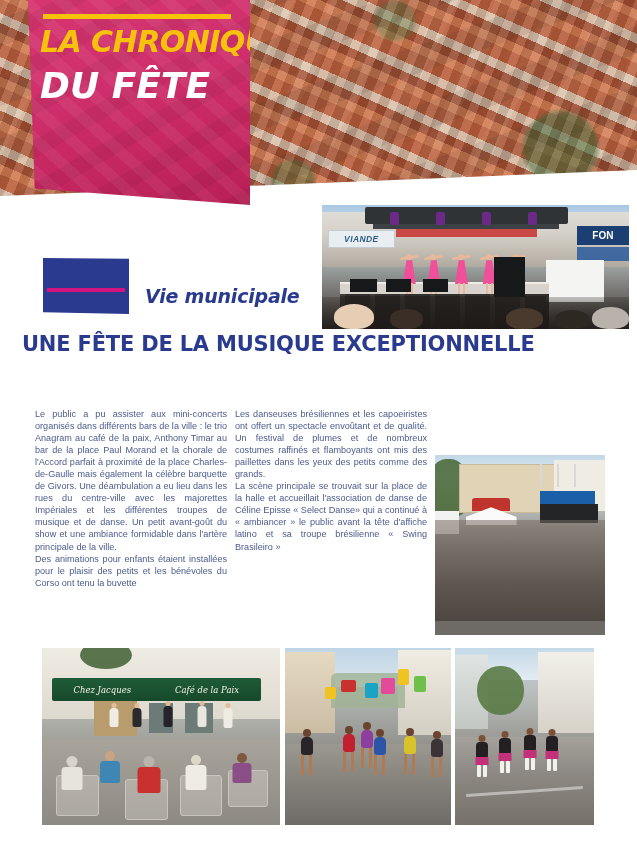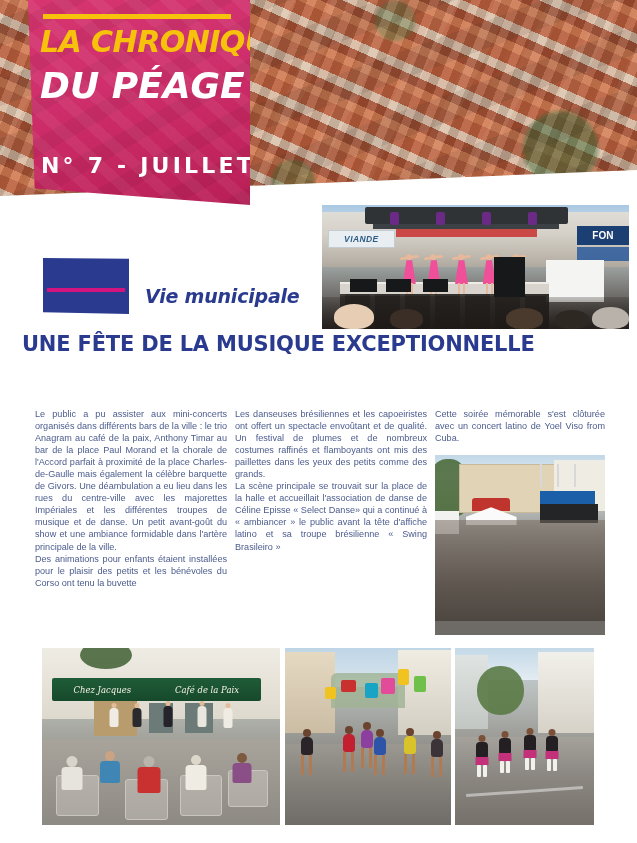--- a/index.html
+++ b/index.html
@@ -236,22 +236,21 @@
 
   <div class="header-band">
     <div class="aerial-photo"></div>
     <div class="header-wedge"></div>
     <div class="header-wedge2"></div>
 
     <div class="masthead">
       <div class="masthead-bg"></div>
       <div class="yellow-rule"></div>
       <div class="mh-l1">LA CHRONIQUE</div>
-      <div class="mh-l2">DU  PÉAGE</div>
-      <div class="mh-l4">N° 7 - JUILLET</div>
+      <div class="mh-l2">DU  FÊTE</div>
     </div>
   </div>
 
   <div class="stage-photo">
     <div class="sp-sky"></div>
     <div class="sp-bldg"></div>
     <div class="sp-redband"></div>
     <div class="sp-canopy"></div>
     <div class="sp-viande">VIANDE</div>
     <div class="sp-fon">FON</div>
@@ -318,23 +317,20 @@
 
   <div class="cols">
     <div class="col" id="col1">
         <p>Le public a pu assister aux mini-concerts organisés dans différents bars de la ville : le trio Anagram au café de la paix, Anthony Timar au bar de la place Paul Morand et la chorale de l'Accord parfait à proximité de la place Charles-de-Gaulle mais également la célèbre barquette de Givors. Une déambulation a eu lieu dans les rues du centre-ville avec les majorettes Impériales et les différentes troupes de musique et de danse. Un petit avant-goût du show et une ambiance formidable dans l'artère principale de la ville.</p>
         <p>Des animations pour enfants étaient installées pour le plaisir des petits et les bénévoles du Corso ont tenu la buvette</p>
       </div>
     <div class="col" id="col2">
         <p>Les danseuses brésiliennes et les capoeiristes ont offert un spectacle envoûtant et de qualité. Un festival de plumes et de nombreux costumes raffinés et flamboyants ont mis des paillettes dans les yeux des petits comme des grands.</p>
         <p>La scène principale se trouvait sur la place de la halle et accueillait l'association de danse de Céline Episse « Select Danse» qui a continué à « ambiancer » le public avant la tête d'affiche latino et sa troupe brésilienne « Swing Brasileiro »</p>
       </div>
-    <div class="col" id="col3">
-        <p>Cette soirée mémorable s'est clôturée avec un concert latino de Yoel Viso from Cuba.</p>
-      </div>
   </div>
 
   <div class="crowd-photo">
     <div class="cp-sky"></div>
     <div class="cp-tree"></div>
     <div class="cp-bldg"></div>
     <div class="cp-bldg2"></div>
     <div class="cp-sign"></div>
     <div class="cp-truck"></div>
     <div class="cp-awning"></div>

